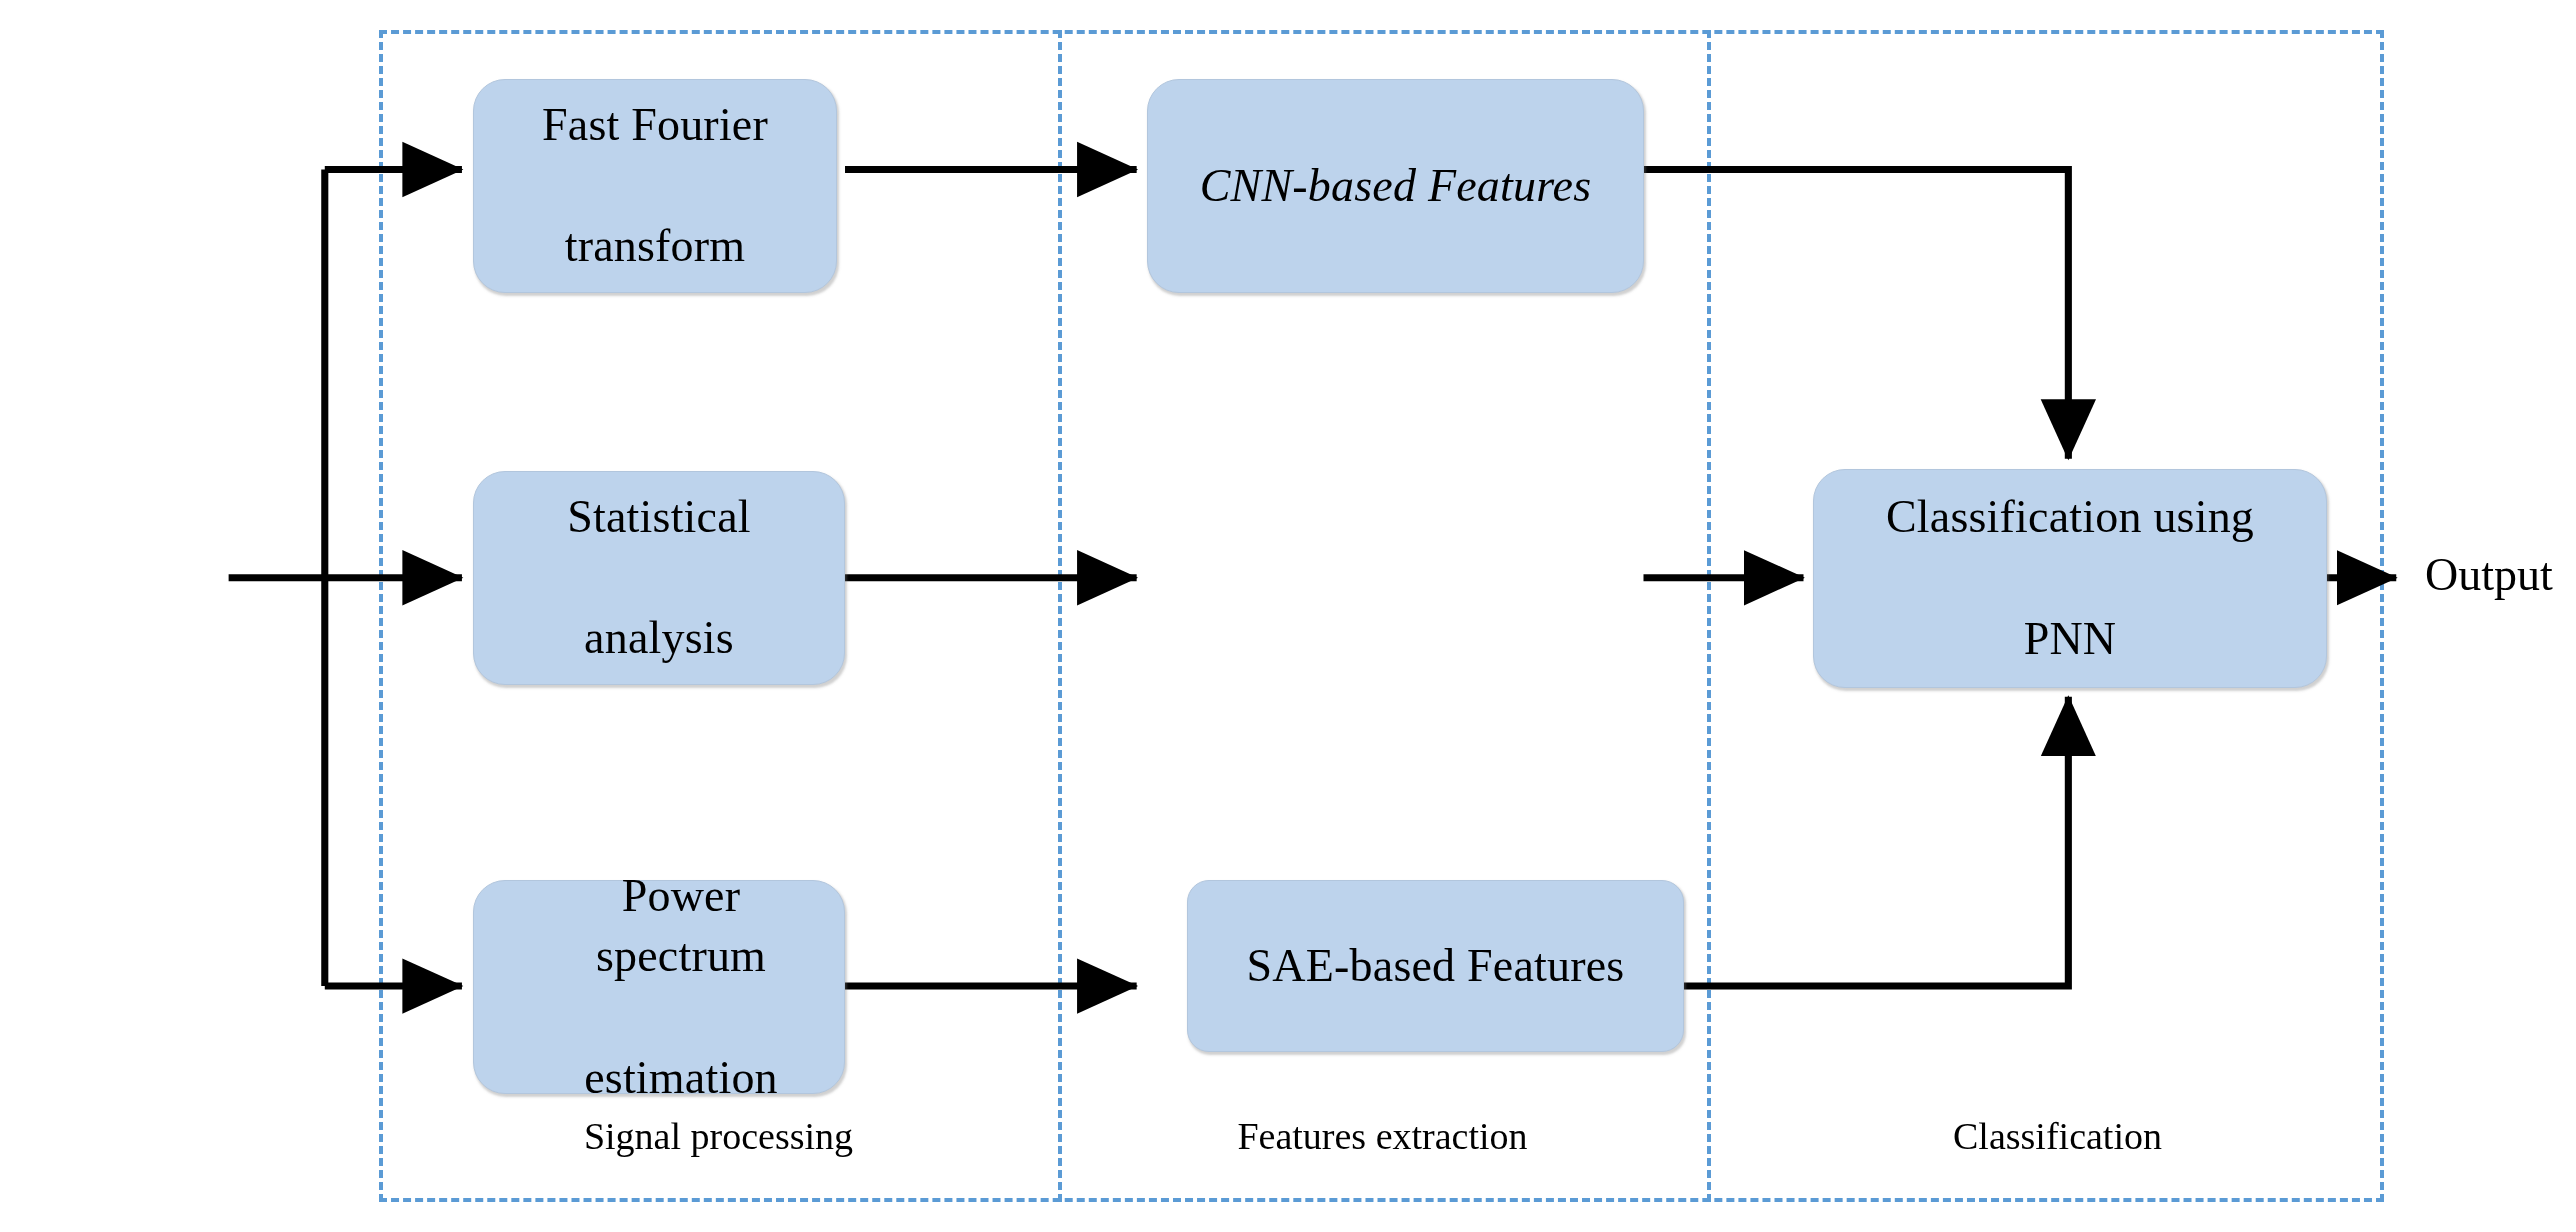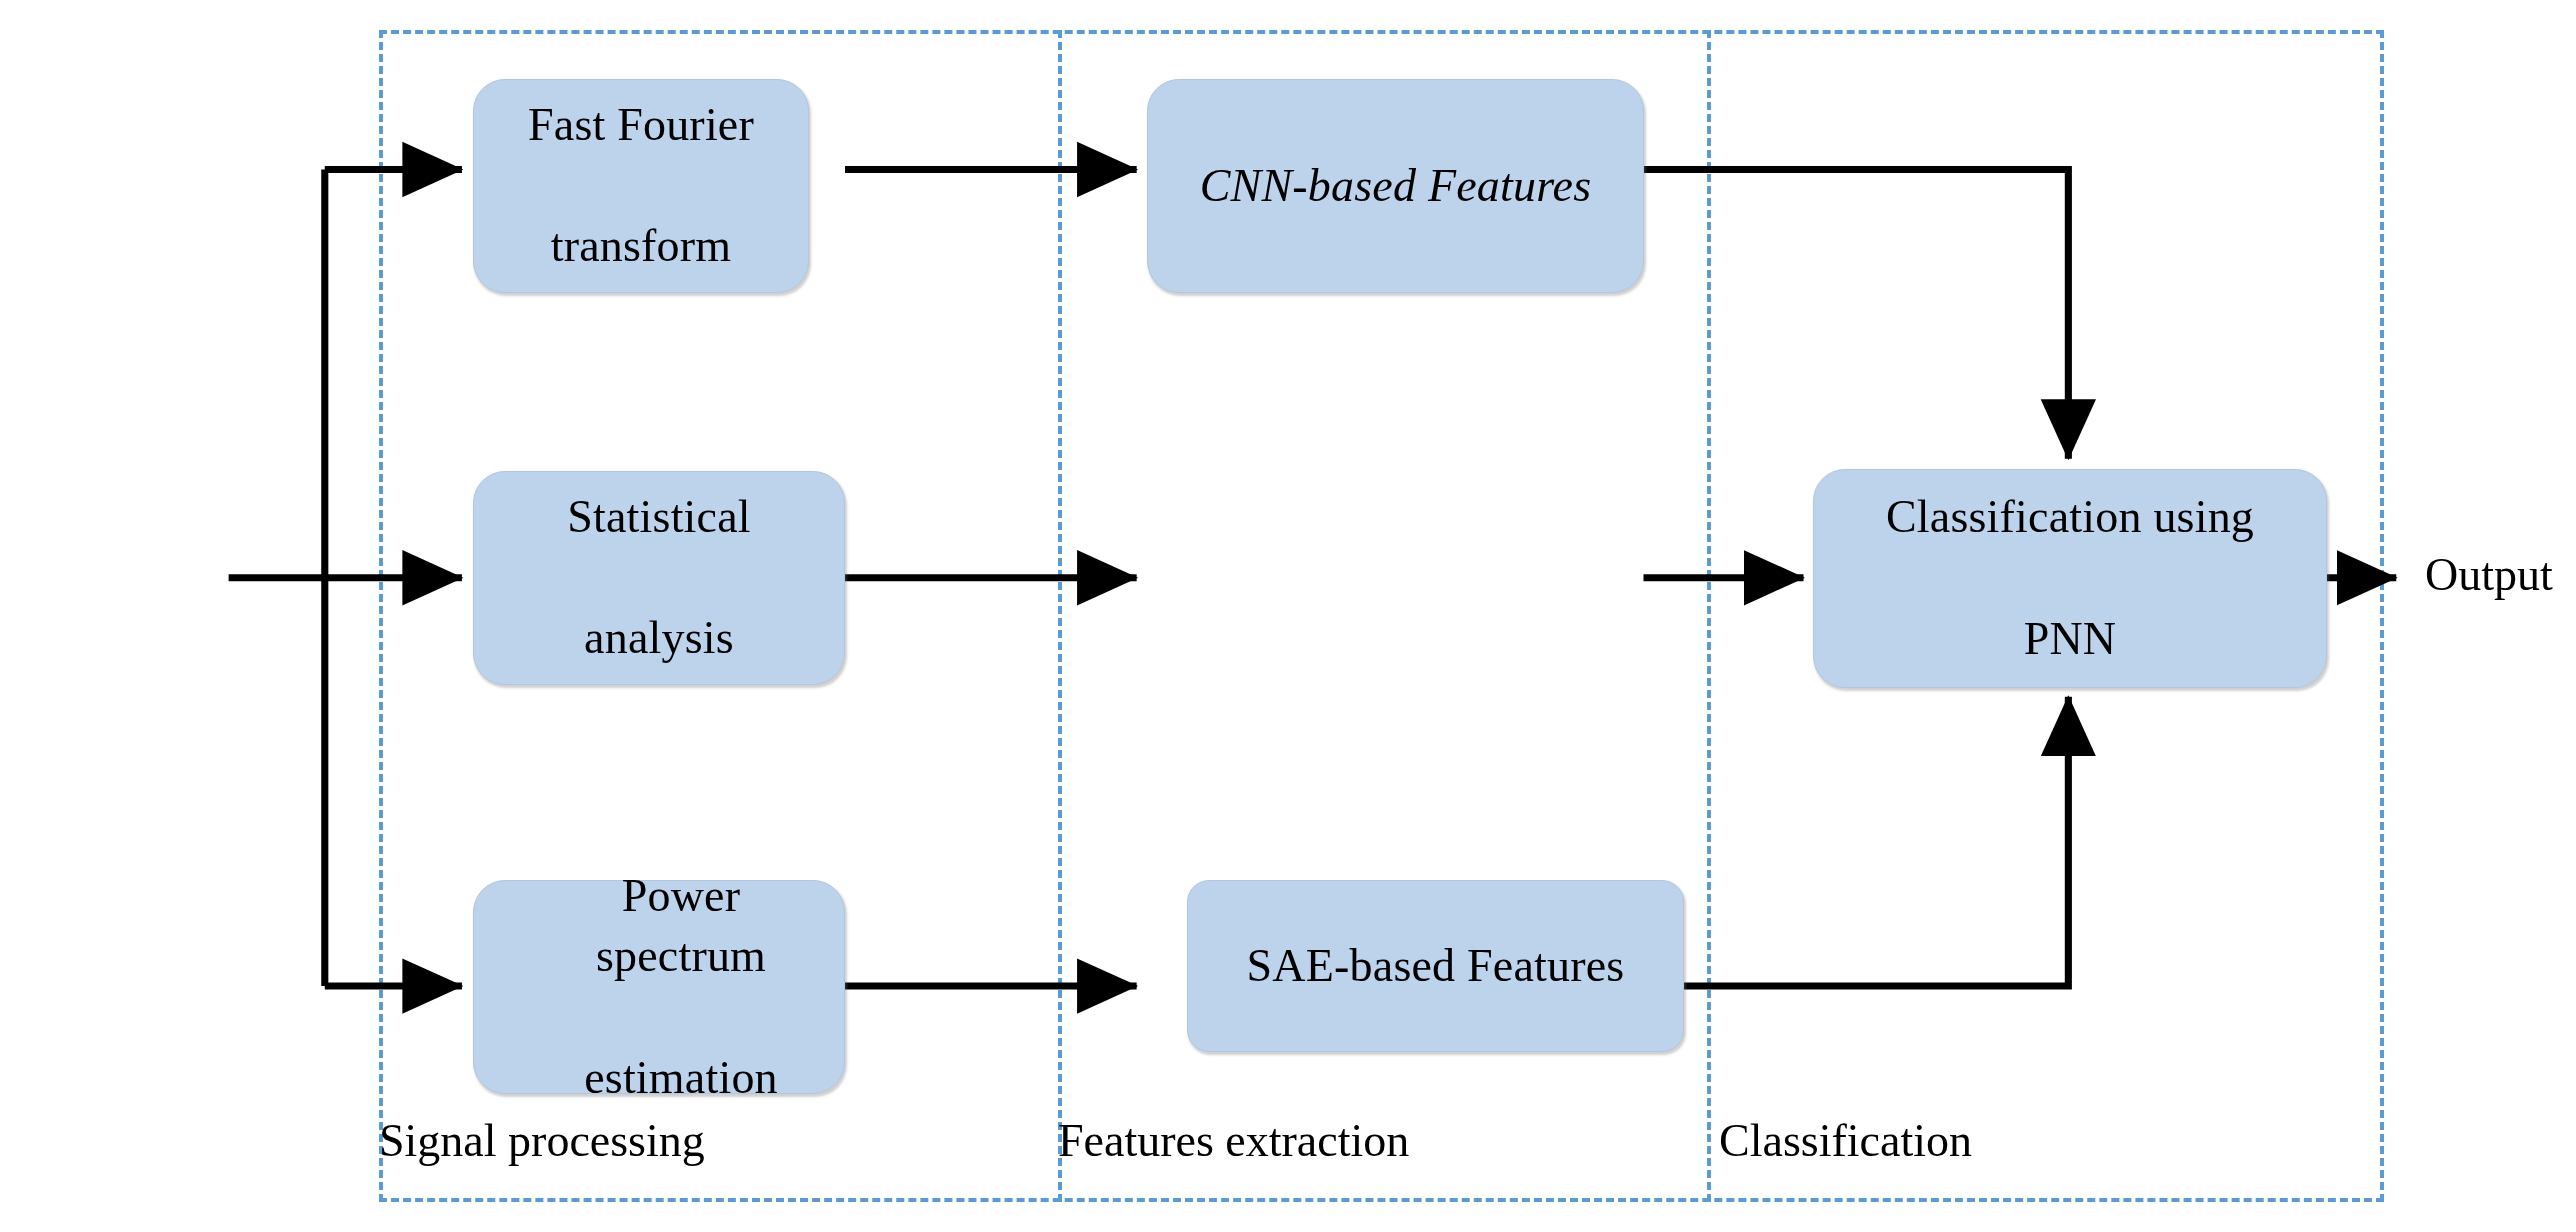--- a/index.html
+++ b/index.html
@@ -66,21 +66,22 @@
   }
   .divider {
     position: absolute;
     box-sizing: border-box;
     border-left: 4.7px dashed #5b9bd5;
     width: 0;
   }
   .group-label {
     position: absolute;
     color: #000000;
-    font-size: 46px;
+    font-size: 38px;
+    text-align: center;
     white-space: nowrap;
   }
 </style>
 </head>
 <body>
 
 <div id="stage">
 
   <div class="group-frame" style="left:379px; top:30px; width:2005px; height:1172px;"></div>
 
@@ -118,21 +119,21 @@
     <path d="M 2085 1251 L 2624 1251 L 2624 884" stroke="#000000" stroke-width="9" fill="none" marker-end="url(#arrow)"></path>
 
     <path d="M 2952 733 L 3040 733" stroke="#000000" stroke-width="9" fill="none" marker-end="url(#arrow)"></path>
   </svg>
 
 
   <div class="freetext" style="left:2406px; top:545px; width:166px; text-align:center;">
     <span>Output</span>
   </div>
 
-  <div class="node" style="left:473px; top:79px; width:336px; height:214px;">
+  <div class="node" style="left:473px; top:79px; width:364px; height:214px;">
     <span><span>Fast Fourier</span><br><span>transform</span></span>
   </div>
 
   <div class="node" style="left:473px; top:471px; width:372px; height:214px;">
     <span><span>Statistical</span><br><span>analysis</span></span>
   </div>
 
   <div class="node" style="left:473px; top:880px; width:372px; height:214px;padding-left:44px;">
     <span><span>Power spectrum</span><br><span>estimation</span></span>
   </div>

